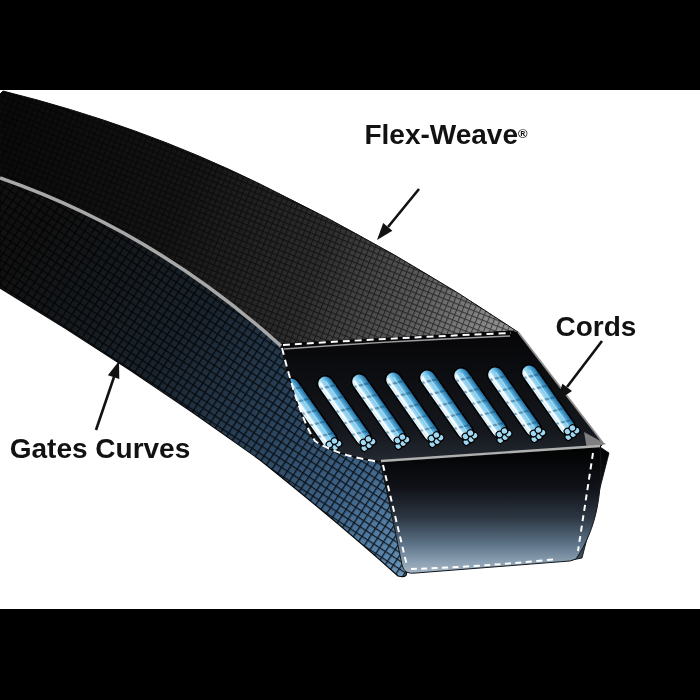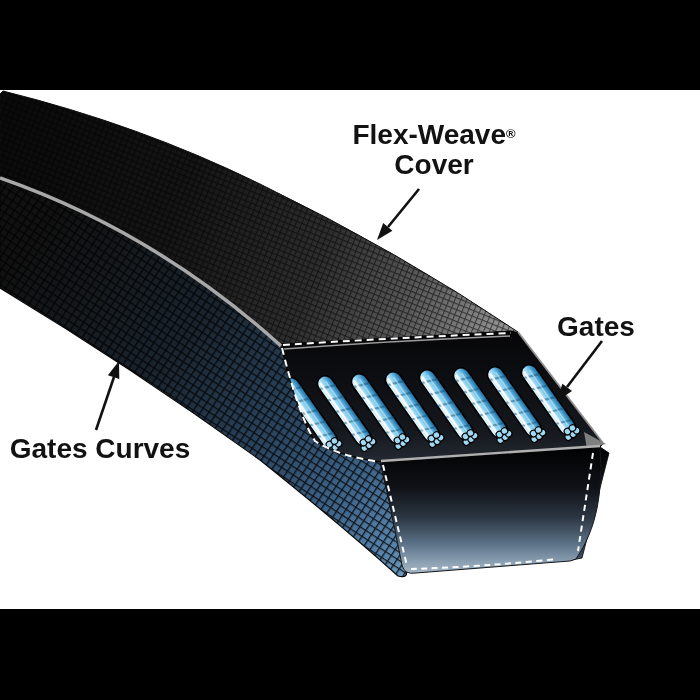--- a/index.html
+++ b/index.html
@@ -129,27 +129,26 @@
       <line x1="602" y1="341" x2="567" y2="387"></line>
       <polygon points="557,401 562.4,383.8 572,391" stroke="none"></polygon>
     </g>
     <g>
       <line x1="96" y1="430" x2="114" y2="377"></line>
       <polygon points="119,361 119.3,379 107.9,375.2" stroke="none"></polygon>
     </g>
   </g>
 </svg>
 
-<div class="callout" style="left:324px;top:119px;width:220px;">
+<div class="callout" style="left:336px;top:119px;width:220px;">
   <span>Flex-Weave</span><sup>®</sup><br>
-  <span>Cover</span>
 </div>
 
 <div class="callout" style="left:486px;top:282px;width:220px;">
   <br>
-  <span>Gates</span>
+  <span>Cords</span>
 </div>
 
 <div class="callout" style="left:-10px;top:434px;width:220px;">
   <span>Gates Curves</span>
 </div>
 
 </div>
 
 </body></html>

